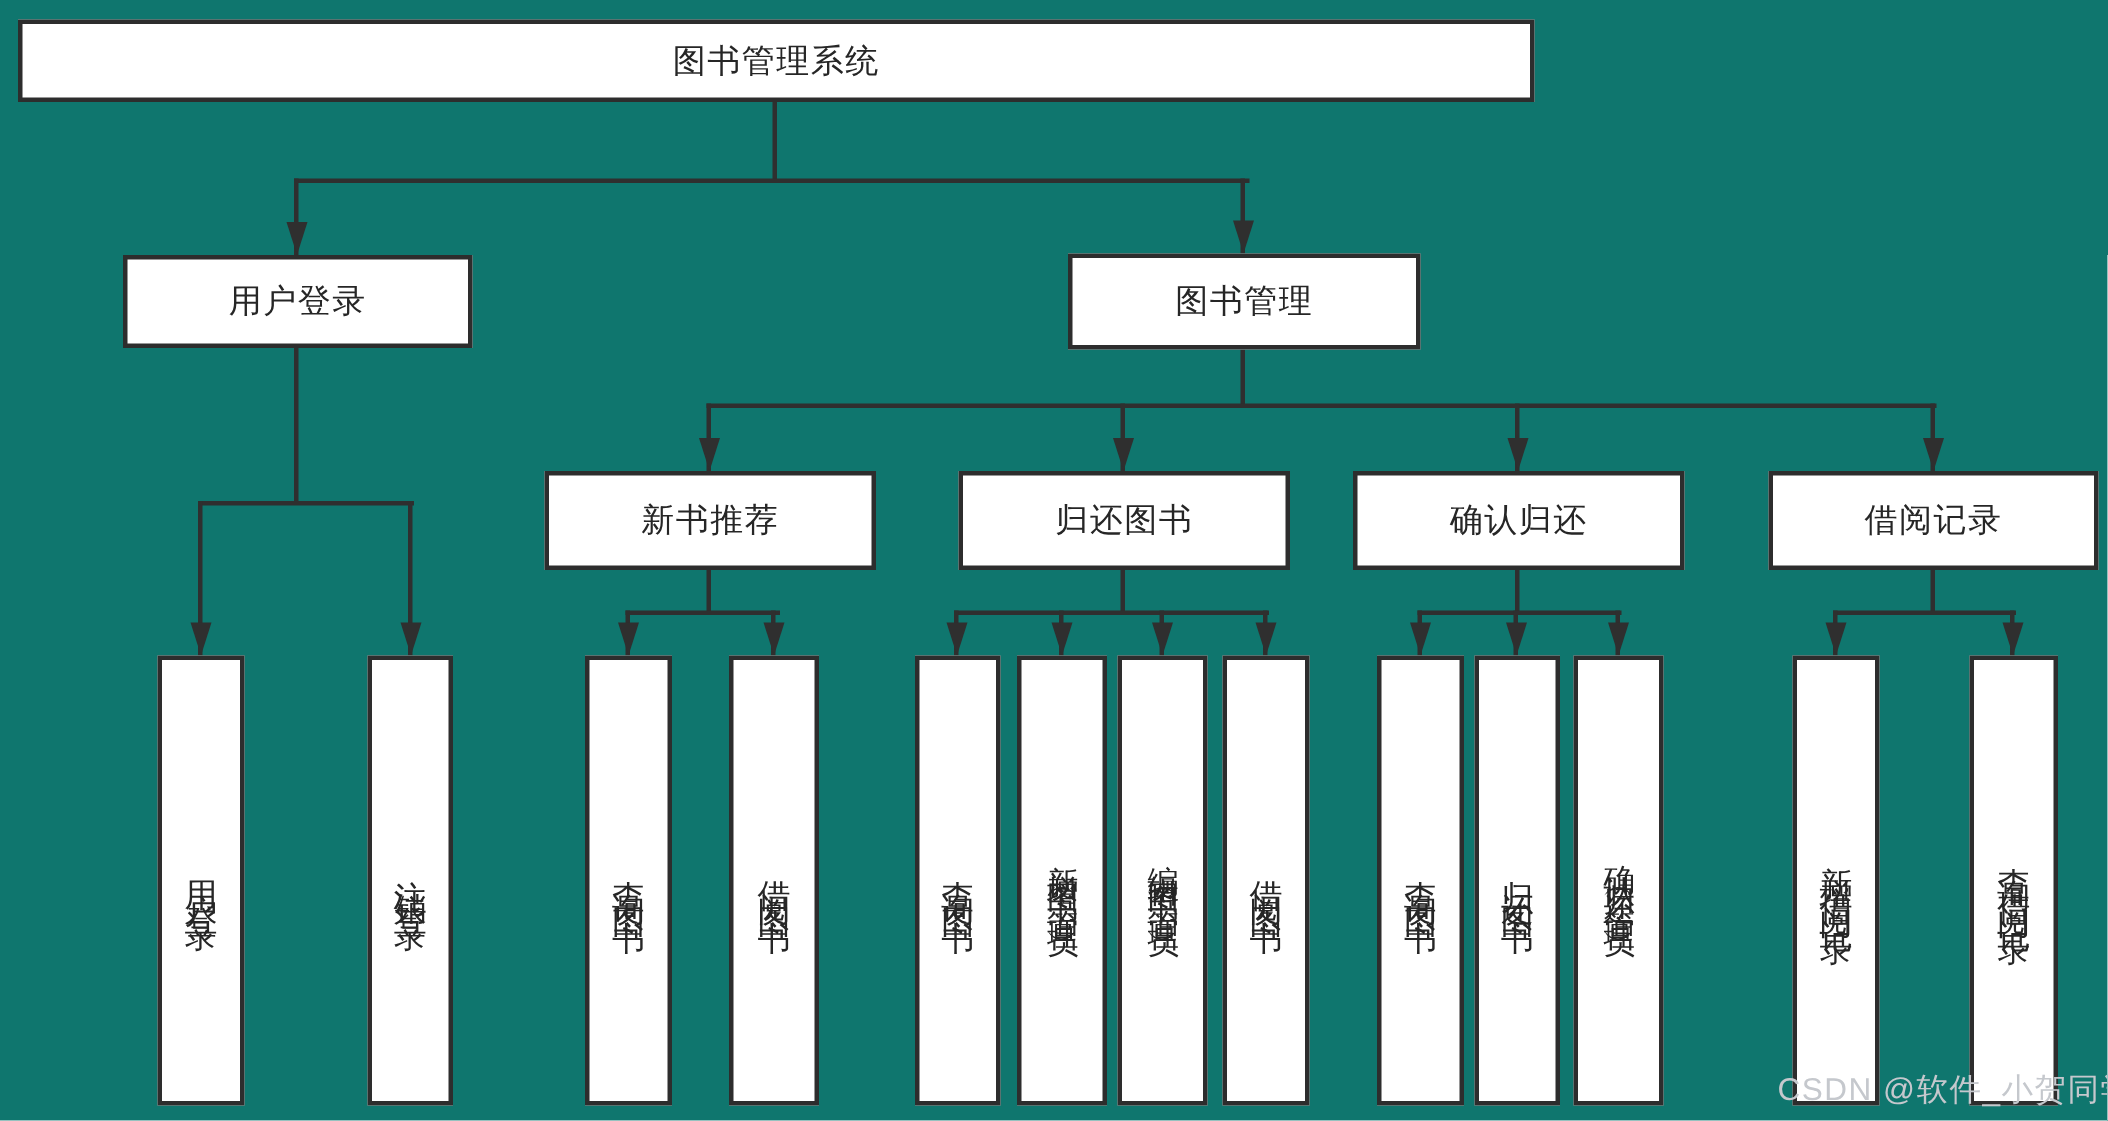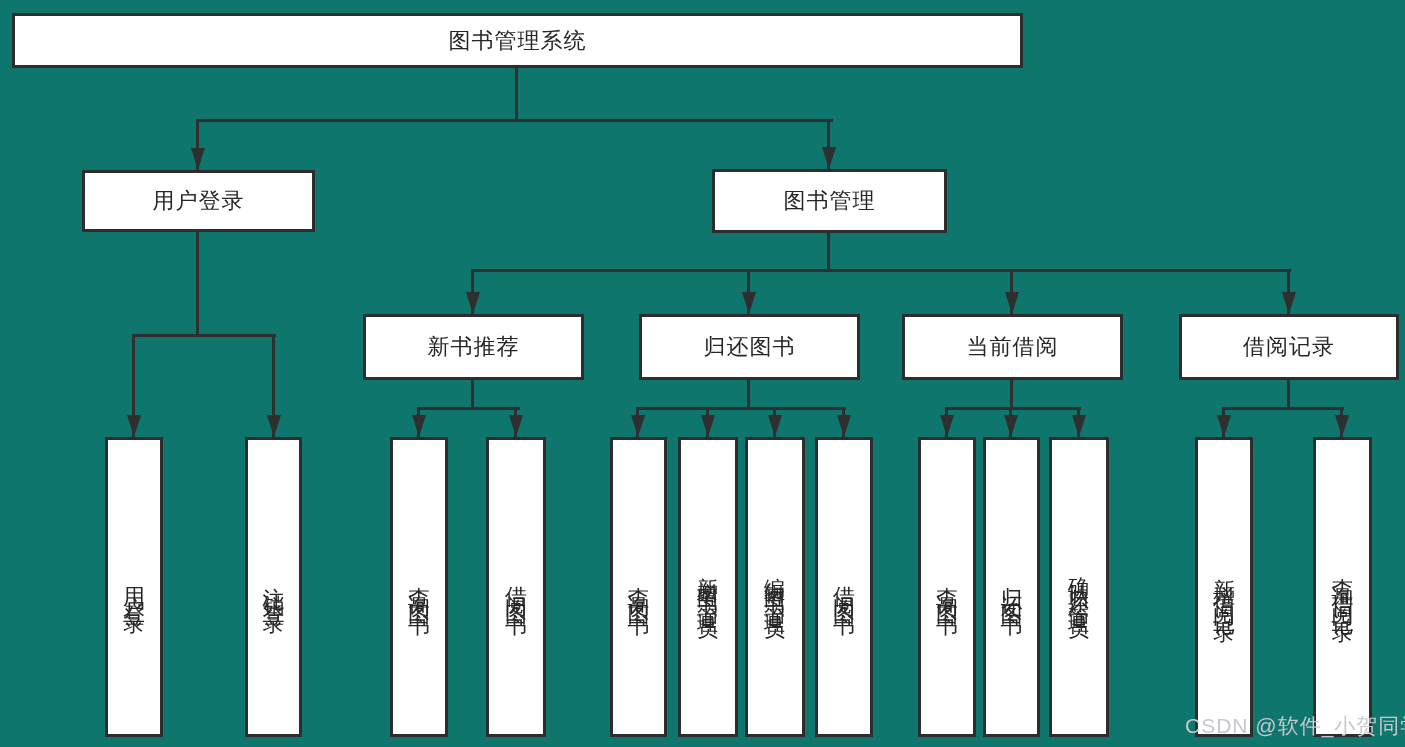--- a/index.html
+++ b/index.html
@@ -81,21 +81,21 @@
     <span>新书推荐</span>
   </div>
 
   <div class="hbox" style="left:712px;top:169px;width:235px;height:64px">
     <span>图书管理</span>
   </div>
   <div class="hbox" style="left:639px;top:314px;width:221px;height:66px">
     <span>归还图书</span>
   </div>
   <div class="hbox" style="left:902px;top:314px;width:221px;height:66px">
-    <span>当前借阅</span>
+    <span>确认归还</span>
   </div>
   <div class="hbox" style="left:1179px;top:314px;width:220px;height:66px">
     <span>借阅记录</span>
   </div>
 
   <div class="vbox" style="left:105px;top:437px;width:58px;height:300px">
     <span class="vlabel">用户登录</span>
   </div>
   <div class="vbox" style="left:245px;top:437px;width:57px;height:300px">
     <span class="vlabel">注销登录</span>

